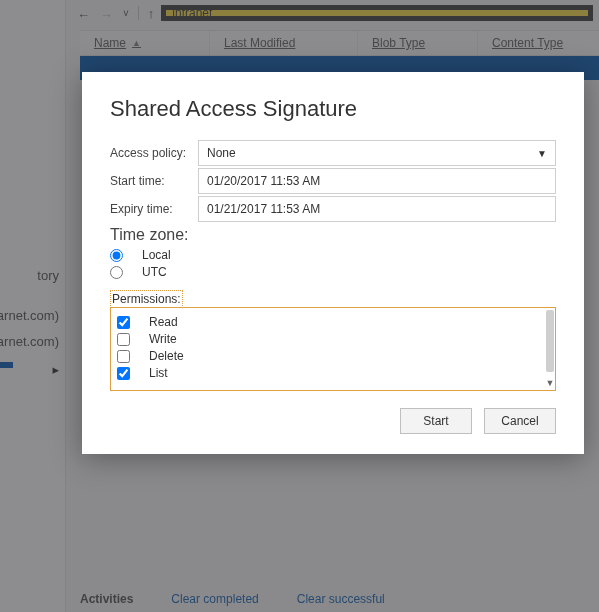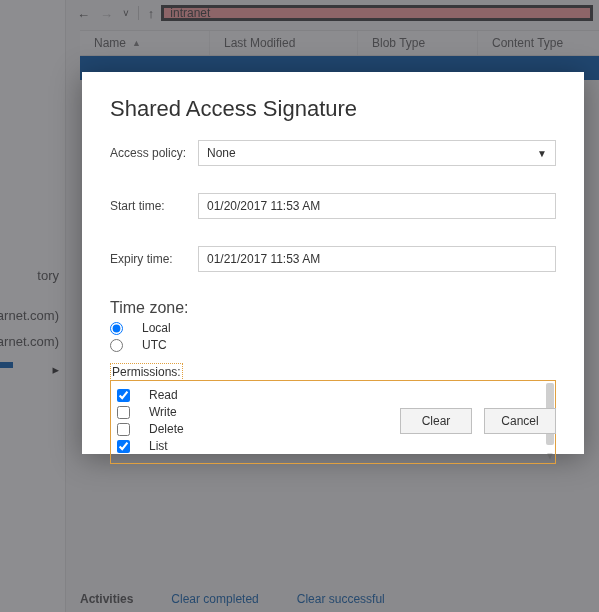--- a/index.html
+++ b/index.html
@@ -42,38 +42,39 @@
     display: flex;
     align-items: center;
     gap: 4px;
     color: #555;
   }
   .nav-arrow { font-size: 13px; color: #555; padding: 0 3px; }
   .nav-arrow.dis { color: #bbb; }
   .nav-divider { width: 0; height: 14px; border-left: 1px solid #ccc; margin: 0 2px; }
   .path-input {
     flex: 1;
-    border: 3px solid #404040;
-    background: #fca5a5;
+    border: 5px solid #404040;
+    background: #fde047;
     height: 16px;
     padding: 2px 6px;
     font-size: 12px;
     color: #444;
   }
   .grid-header {
     position: absolute;
     left: 80px; top: 30px; right: 0;
     height: 26px;
     border-top: 1px solid #e5e5e5;
     border-bottom: 1px solid #e5e5e5;
     display: flex;
     align-items: center;
     color: #666;
     font-size: 12px;
     background: #fafafa;
+    text-decoration: underline;
   }
   .grid-header .col { padding: 0 14px; border-right: 1px solid #eee; height: 100%; display: flex; align-items: center; gap: 6px; }
   .grid-header .c-name { width: 130px; }
   .grid-header .c-mod { width: 148px; }
   .grid-header .c-blob { width: 120px; }
   .grid-header .sort { font-size: 9px; color: #888; }
   .blue-strip {
     position: absolute;
     left: 80px; right: 0; top: 56px; height: 24px;
     background: #0c5fb3;
@@ -109,21 +110,21 @@
   }
   .dialog h1 {
     margin: 0 0 18px 0;
     font-size: 22px;
     font-weight: 400;
     color: #333;
   }
   .form-row {
     display: flex;
     align-items: center;
-    margin-bottom: 27px;
+    margin-bottom: 2px;
   }
   .form-row .lbl {
     width: 88px;
     color: #444;
     font-size: 12px;
   }
   .form-row .ctl {
     flex: 1;
   }
   .select, .txtin {
@@ -304,16 +305,16 @@
     </label>
     <label class="check-row">
       <input type="checkbox" checked="" style="">
       <span>List</span>
     </label>
     <div class="scroll-handle"></div>
     <div class="scroll-down">▼</div>
   </div>
 
   <div class="dialog-buttons">
-    <button class="btn">Clear</button>
+    <button class="btn">Start</button>
     <button class="btn">Cancel</button>
   </div>
 </div>
 
 </body></html>

